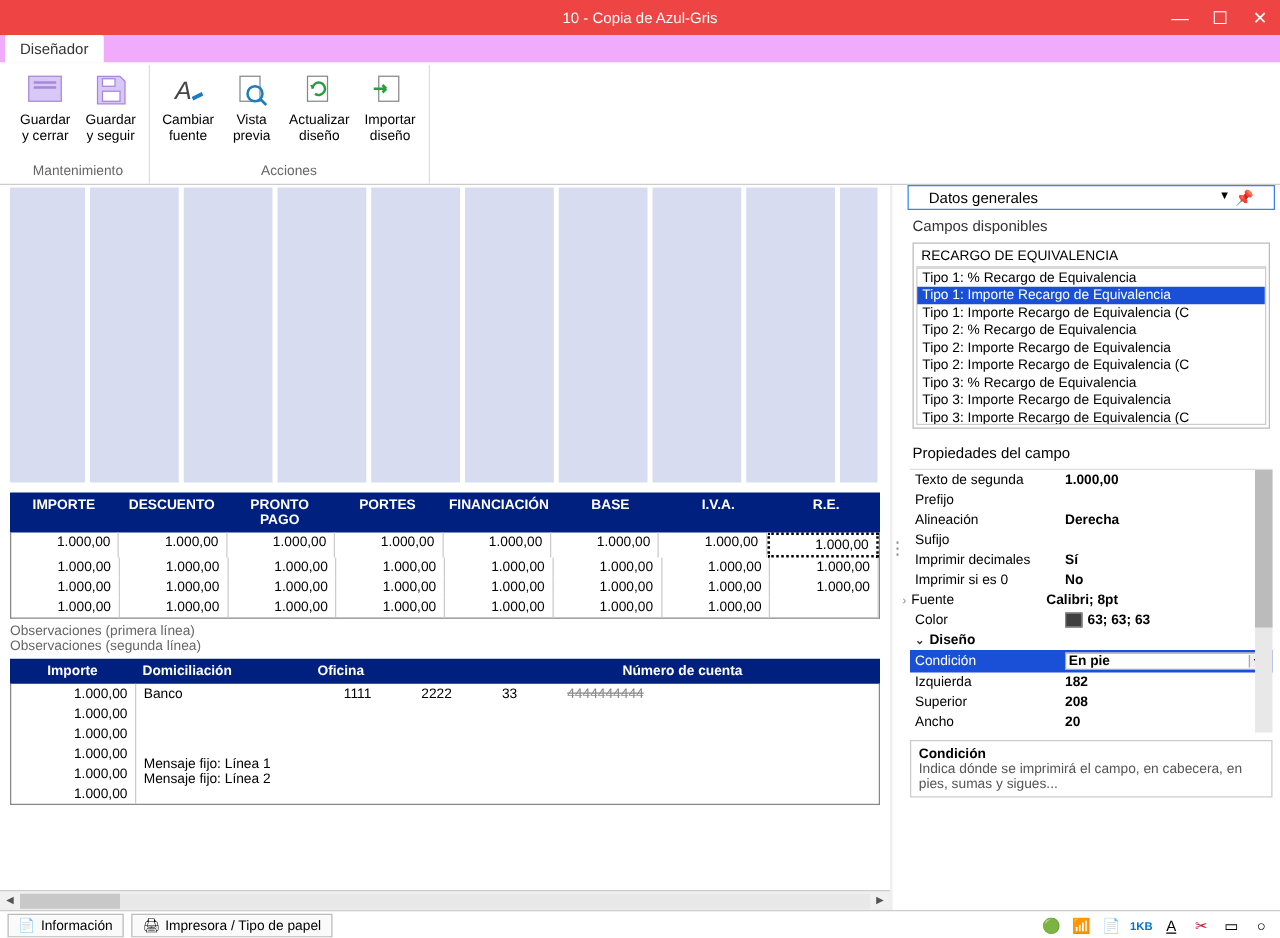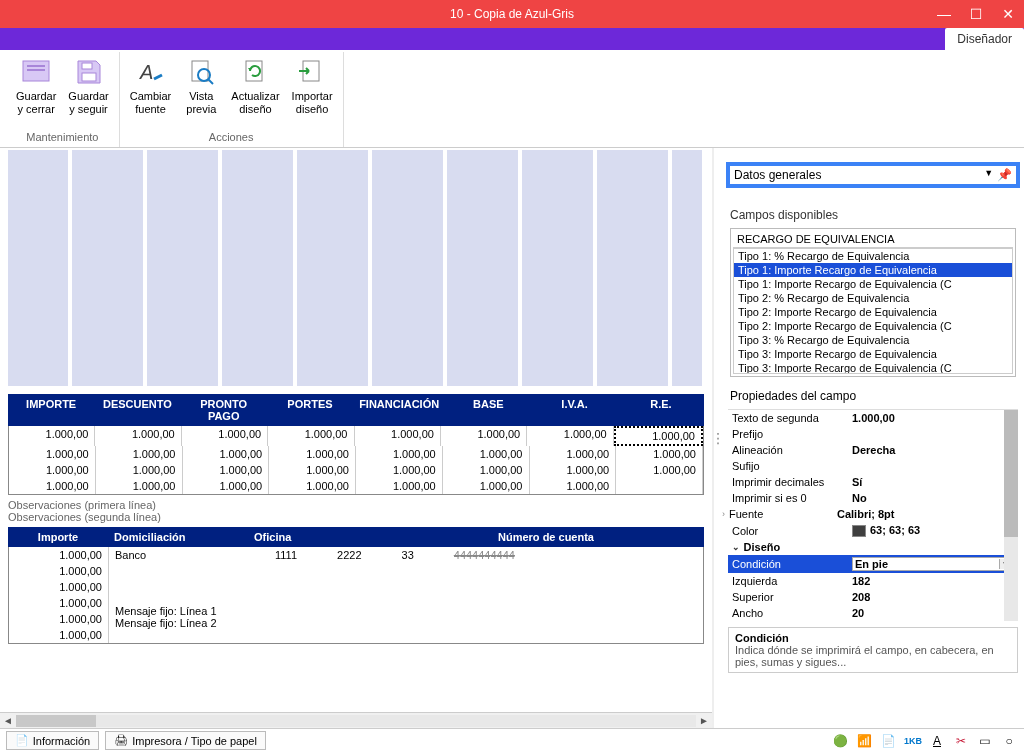--- a/index.html
+++ b/index.html
@@ -5,21 +5,21 @@
 * { box-sizing: border-box; margin: 0; padding: 0; font-family: "Segoe UI", Tahoma, sans-serif; }
 body { background: #fff; width: 1024px; height: 750px; overflow: hidden; font-size: 12px; }
 
 
 .titlebar { background: #ef4444; height: 28px; display: flex; align-items: center; justify-content: center; position: relative; color: #fff; }
 .titlebar .title { font-size: 12px; }
 .titlebar .winctrls { position: absolute; right: 0; top: 0; display: flex; }
 .titlebar .winctrls span { width: 32px; height: 28px; display: inline-flex; align-items: center; justify-content: center; font-size: 14px; cursor: pointer; }
 
 
-.tabstrip { background: #6d28d9; height: 22px; display: flex; align-items: flex-end; padding-left: 4px; justify-content: flex-end; }
+.tabstrip { background: #f0abfc; height: 22px; display: flex; align-items: flex-end; padding-left: 4px; }
 .tab { background: #fff; color: #333; padding: 4px 12px; font-size: 12px; border-top-left-radius: 2px; border-top-right-radius: 2px; }
 
 
 .ribbon { height: 98px; border-bottom: 1px solid #ccc; display: flex; padding: 2px 6px 0; background: #fff; }
 .ribgroup { display: flex; flex-direction: column; align-items: center; border-right: 1px solid #ddd; padding: 0 4px; }
 .ribgroup-items { display: flex; flex: 1; }
 .ribbtn { display: flex; flex-direction: column; align-items: center; justify-content: flex-start; padding: 4px 6px; min-width: 48px; cursor: pointer; }
 .ribbtn .icon { width: 32px; height: 32px; display: flex; align-items: center; justify-content: center; margin-bottom: 2px; }
 .ribbtn .lbl { font-size: 11px; text-align: center; line-height: 1.2; }
 .ribgroup-label { font-size: 11px; color: #666; padding: 2px 0 4px; }
@@ -56,21 +56,21 @@
 .bankgrid .col-rest { flex: 1; padding: 2px 6px; font-size: 11px; }
 .bankgrid .brow { display: flex; gap: 40px; }
 .strike { text-decoration: line-through; color: #888; }
 
 
 .vhandle { width: 8px; background: #fff; display: flex; align-items: center; justify-content: center; cursor: col-resize; }
 .vhandle::before { content: "⋮"; color: #888; font-size: 14px; }
 
 
 .rpanel { width: 302px; background: #fff; display: flex; flex-direction: column; }
-.rpanel .combo { margin: 14px 4px; border: 4px solid #3b82f6; padding: 2px 4px; display: flex; justify-content: space-between; align-items: center; font-size: 12px; }
+.rpanel .combo { margin: 0 4px; border: 1px solid #3b82f6; padding: 2px 16px; display: flex; justify-content: space-between; align-items: center; font-size: 12px; }
 .rpanel .section-title { font-size: 12px; padding: 6px 8px; color: #333; }
 .rpanel .fieldbox { margin: 0 8px 6px; border: 1px solid #bbb; padding: 2px; }
 .rpanel .fieldbox .cat { font-size: 11px; padding: 2px 4px; border-bottom: 1px solid #ccc; }
 .rpanel .fieldlist { max-height: 126px; overflow-y: scroll; border: 1px solid #ccc; }
 .rpanel .fieldlist .itm { font-size: 11px; padding: 1px 4px; white-space: nowrap; overflow: hidden; cursor: pointer; }
 .rpanel .fieldlist .itm.sel { background: #1a4fd8; color: #fff; }
 
 .rpanel .props-title { font-size: 12px; padding: 6px 8px; }
 .rpanel .props { margin: 0 6px; border-top: 1px solid #ddd; font-size: 11px; position: relative; }
 .rpanel .props .prow { display: flex; padding: 2px 4px; align-items: center; }

